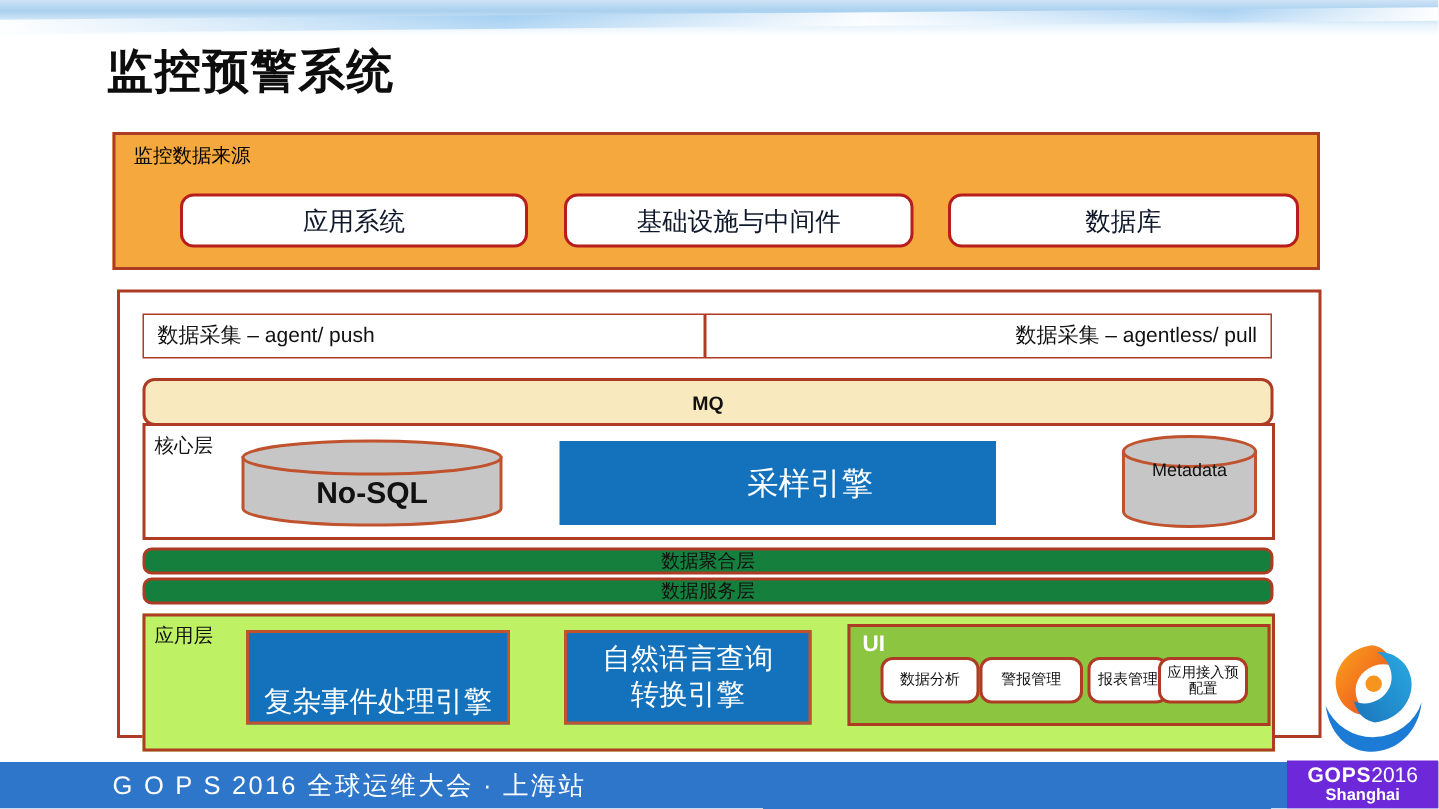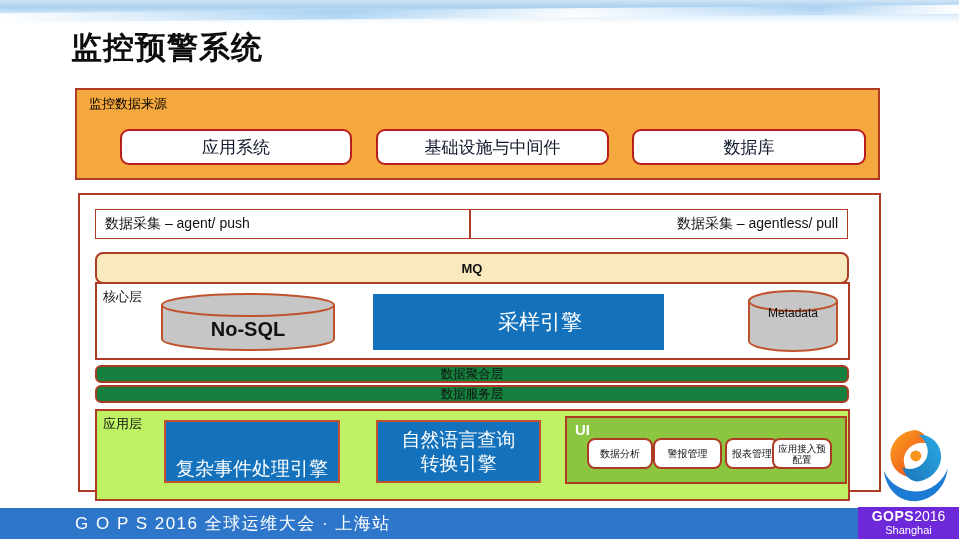--- a/index.html
+++ b/index.html
@@ -75,21 +75,21 @@
   .uib-3{left:205px;width:60px;font-size:9.5px;padding:0 4px;}
 
   
   .footer-bar{position:absolute;left:0;top:508px;width:959px;height:31px;background:#2E76C9;}
   .footer-text{position:absolute;left:75px;top:0;height:31px;display:flex;align-items:center;color:#fff;font-size:17px;letter-spacing:1.5px;text-align:right;}
   .logo-box{position:absolute;left:858px;top:507px;width:101px;height:32px;background:#6d28d9;
     display:flex;flex-direction:column;align-items:center;justify-content:center;color:#fff;line-height:14px;}
   .logo-line1{font-size:14px;}
   .logo-gops{font-weight:bold;letter-spacing:.5px;}
   .logo-year{font-weight:300;}
-  .logo-city{font-size:11px;font-weight:normal;}
+  .logo-city{font-size:11px;font-weight:bold;}
   .swirl{position:absolute;left:876px;top:424px;width:78px;height:84px;}
 </style>
 </head>
 <body>
 
 <div class="slide">
 
   <div class="top-band">
     <div class="top-streak"></div>
   </div>

